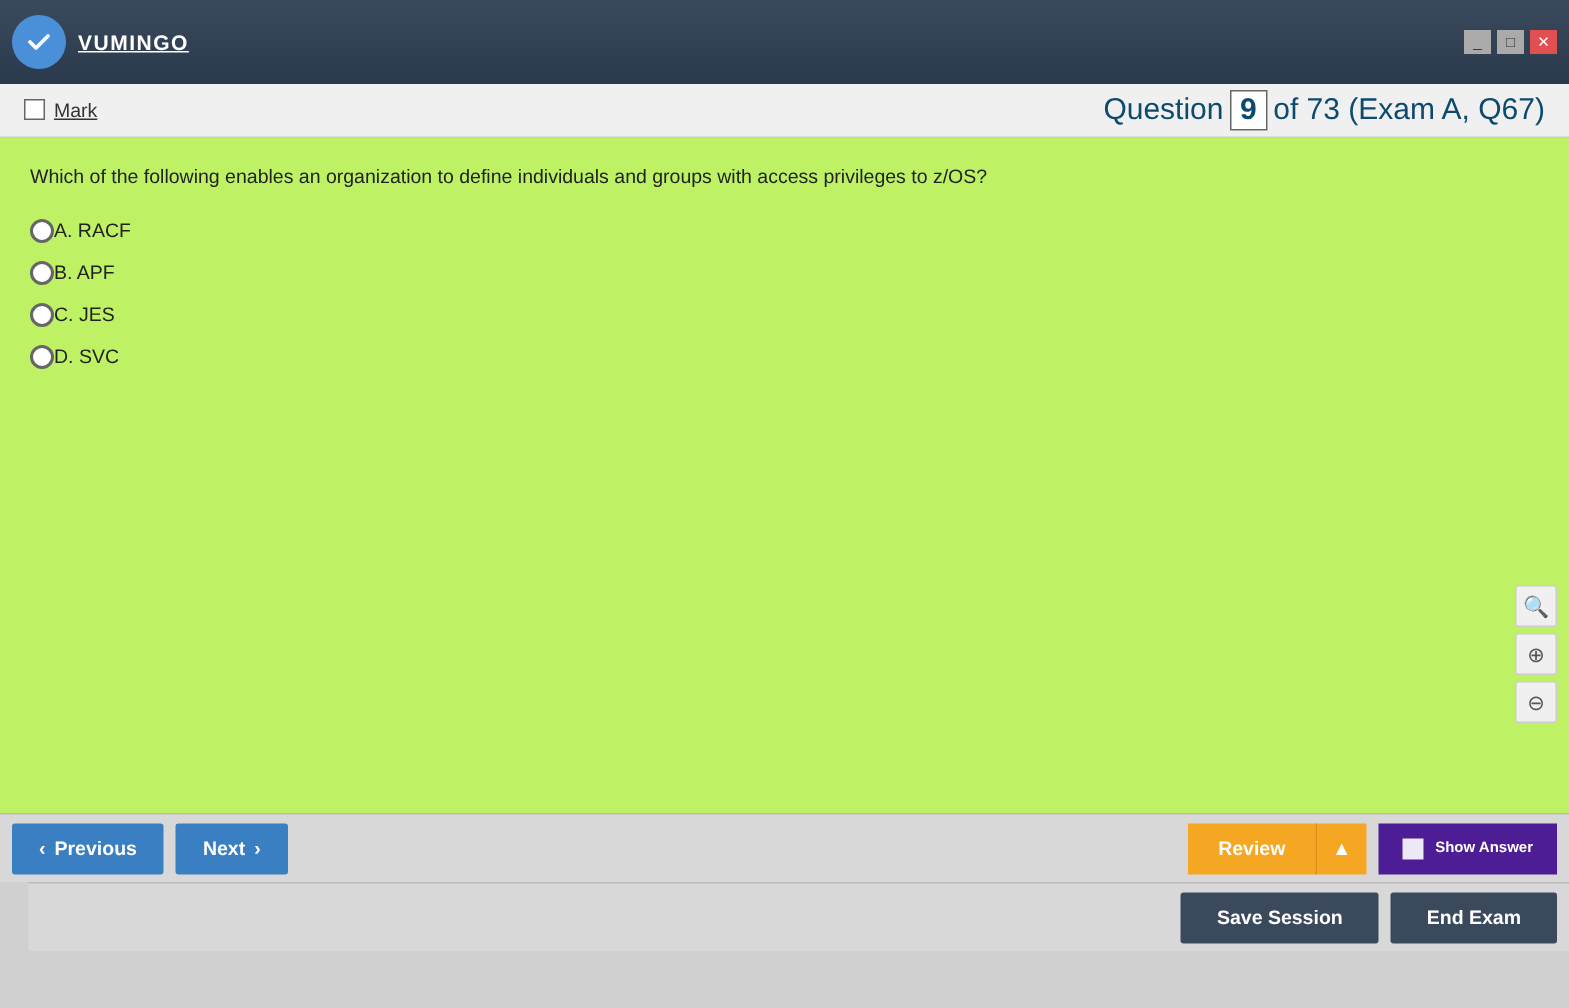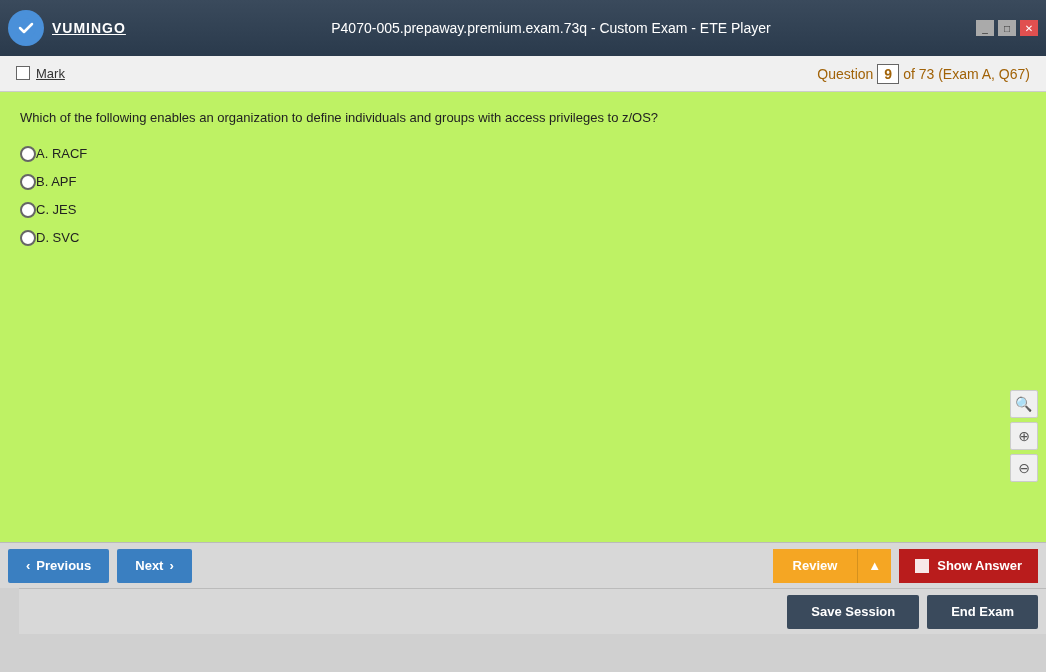--- a/index.html
+++ b/index.html
@@ -83,22 +83,22 @@
       width: 14px;
       height: 14px;
       border: 1px solid #666;
       background: white;
     }
     .mark-text {
       text-decoration: underline;
       color: #333;
     }
     .question-info {
-      font-size: 14px;
-      color: #a16207;
+      font-size: 20px;
+      color: #0c4a6e;
       display: flex;
       align-items: center;
       gap: 4px;
     }
     .question-number-box {
       border: 1px solid #666;
       padding: 1px 6px;
       font-weight: bold;
       background: white;
     }
@@ -197,26 +197,26 @@
       background: #f5a623;
       color: white;
       height: 34px;
       padding: 0 10px;
       border: none;
       border-left: 1px solid #d4911e;
       font-size: 13px;
       cursor: pointer;
     }
     .btn-icon-show {
-      background: #b91c1c;
+      background: #4c1d95;
       color: white;
       height: 34px;
       padding: 0 16px;
       border: none;
-      font-size: 13px;
+      font-size: 10px;
       font-weight: bold;
       cursor: pointer;
       display: flex;
       align-items: center;
       gap: 8px;
     }
     .btn-icon-show .icon-sq {
       width: 14px;
       height: 14px;
       background: white;
@@ -255,21 +255,20 @@
 <div class="title-bar">
   <div class="title-bar-left">
     <div class="logo-circle">
       <svg width="22" height="22" viewBox="0 0 22 22">
         <circle cx="11" cy="11" r="10" fill="#4a90d9"></circle>
         <polyline points="5,11 9,15 17,7" stroke="white" stroke-width="2.5" fill="none" stroke-linecap="round" stroke-linejoin="round"></polyline>
       </svg>
     </div>
     <span class="logo-text">VUMINGO</span>
   </div>
-  <div class="title-bar-center">P4070-005.prepaway.premium.exam.73q - Custom Exam - ETE Player</div>
   <div class="title-bar-controls">
     <button class="title-btn">_</button>
     <button class="title-btn">□</button>
     <button class="title-btn close">✕</button>
   </div>
 </div>
 
 <div class="mark-bar">
   <div class="mark-label">
     <div class="mark-checkbox"></div>

